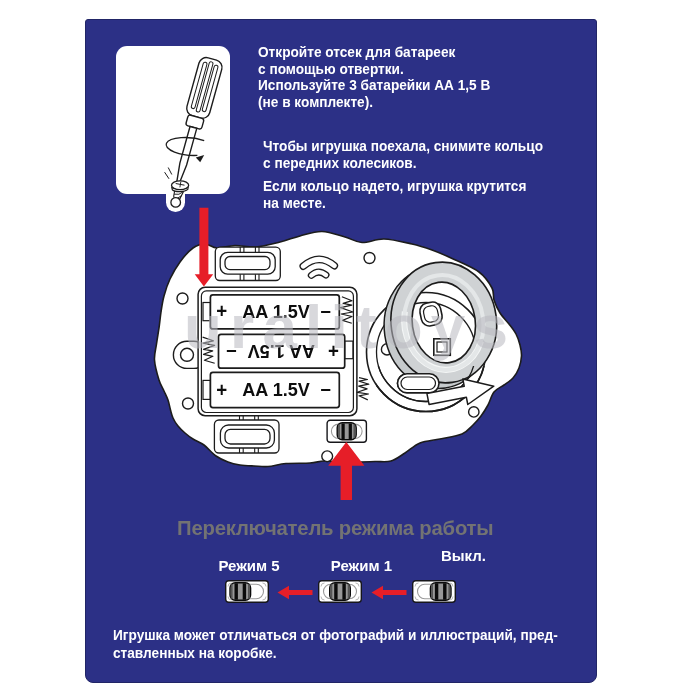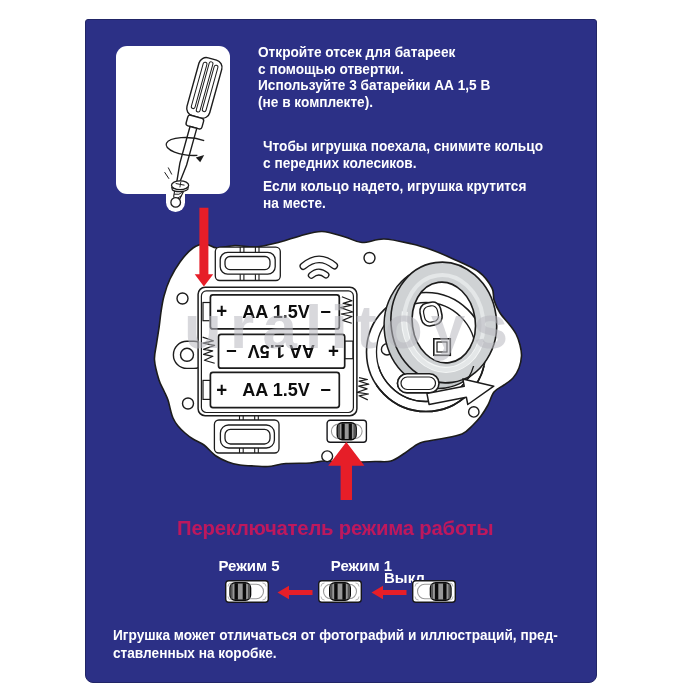--- a/index.html
+++ b/index.html
@@ -198,25 +198,25 @@
     </g>
   </g>
 </svg>
 
 <div class="abs" style="left:184px;top:296px;font-weight:bold;font-size:62px;line-height:62px;color:rgba(185,186,192,0.56);letter-spacing:8.2px;">uralitoys</div>
 
 <svg class="abs" style="left:327px;top:442px;" width="38" height="59" viewBox="0 0 38 59">
   <path d="M 19.3 0 L 37.4 23.8 L 25 23.8 L 25 58 L 13.6 58 L 13.6 23.8 L 1.2 23.8 Z" fill="#e61e28"></path>
 </svg>
 
-<div class="abs" style="left:177px;top:517px;color:#be185d;font-weight:bold;font-size:20.3px;line-height:22px;letter-spacing:-0.2px;">Переключатель режима работы</div>
+<div class="abs" style="left:177px;top:517px;color:#737373;font-weight:bold;font-size:20.3px;line-height:22px;letter-spacing:-0.2px;">Переключатель режима работы</div>
 
 <div class="abs wtxt" style="left:198px;top:557px;width:102px;text-align:center;">Режим 5</div>
 <div class="abs wtxt" style="left:290px;top:557px;width:102px;text-align:right;">Режим 1</div>
-<div class="abs wtxt" style="left:384px;top:569px;width:102px;text-align:left;">Выкл.</div>
+<div class="abs wtxt" style="left:384px;top:547px;width:102px;text-align:right;">Выкл.</div>
 
 <svg class="abs" style="left:225px;top:580px;" width="44" height="23" viewBox="0 0 44 23">
     <use href="#sw-left"></use>
   </svg>
 <svg class="abs" style="left:318px;top:580px;" width="44" height="23" viewBox="0 0 44 23">
     <use href="#sw-mid"></use>
   </svg>
 <svg class="abs" style="left:412px;top:580px;" width="44" height="23" viewBox="0 0 44 23">
     <use href="#sw-right"></use>
   </svg>

